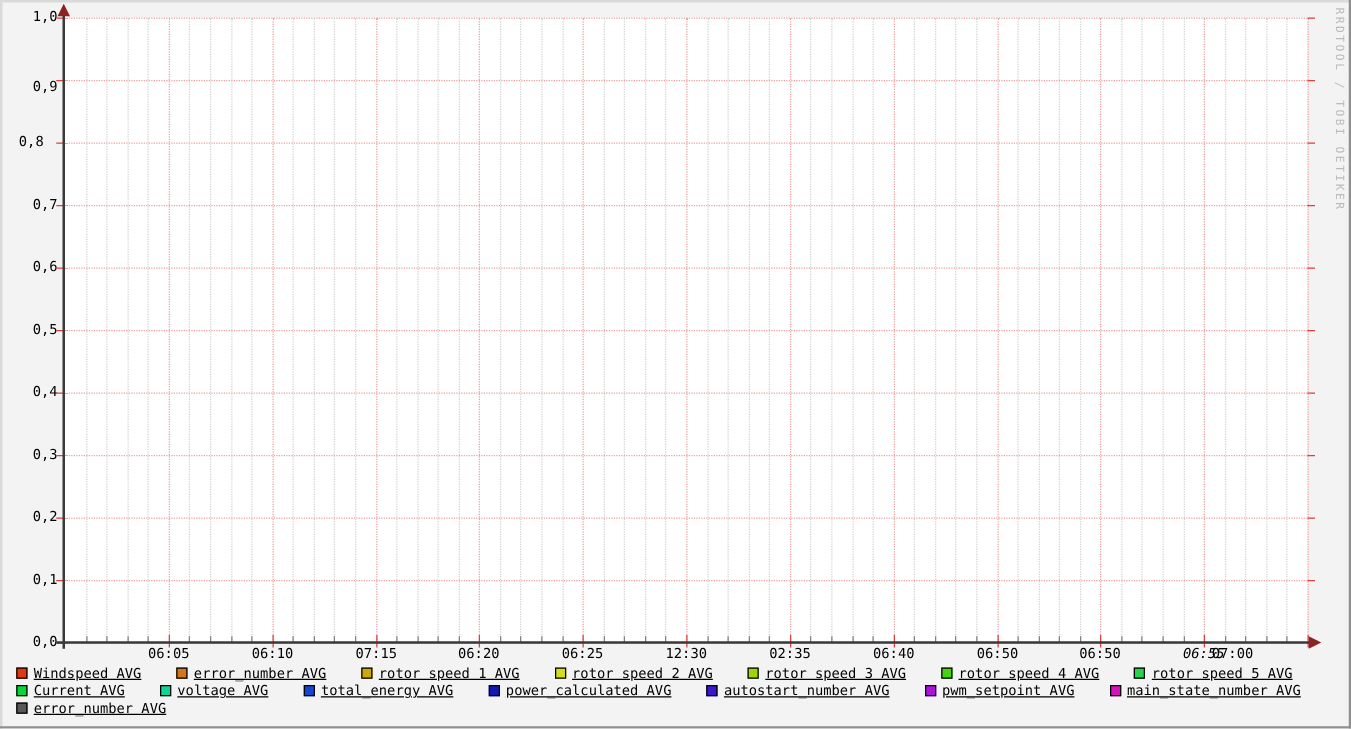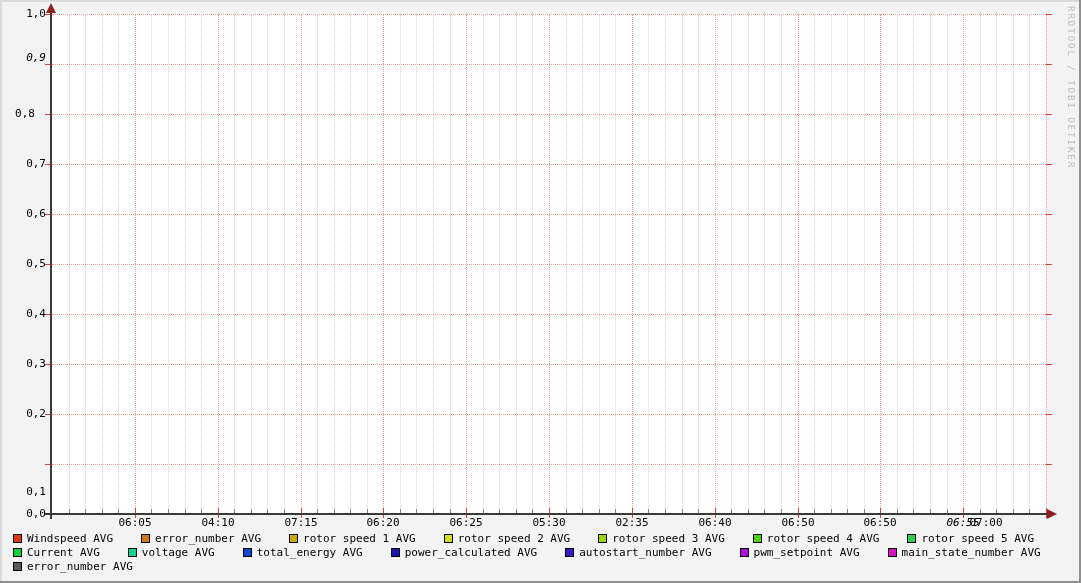--- a/index.html
+++ b/index.html
@@ -60,21 +60,21 @@
   .legend{
     position:absolute;left:13px;top:532px;right:4px;
     display:flex;flex-direction:column;
   }
   .legend-row{display:flex;align-items:center;height:13px;margin-bottom:1px;}
   .legend-item{display:inline-flex;align-items:center;margin-right:28px;white-space:pre;}
   .swatch{
     display:inline-block;width:9px;height:9px;border:1px solid #000;
     margin-right:5px;flex:none;
   }
-  .legend-label{font-size:11px;line-height:13px;}
+  .legend-label{font-size:11px;line-height:13px;text-decoration:underline;}
 </style>
 </head>
 <body>
 
 <div class="frame" style="background: rgb(243, 243, 243);">
   <div class="edge top"></div>
   <div class="edge left"></div>
   <div class="edge bottom"></div>
   <div class="edge right"></div>
 
@@ -149,21 +149,21 @@
       <div class="grid-v minor" style="left: 944px; border-left-color: rgb(210, 210, 210);"></div>
       <div class="grid-v minor" style="left: 961px; border-left-color: rgb(210, 210, 210);"></div>
       <div class="grid-v minor" style="left: 977px; border-left-color: rgb(210, 210, 210);"></div>
       <div class="grid-v major" style="left: 994px; border-left-color: rgb(240, 160, 160);"></div>
     </div>
 
   <div id="decor">
       <div class="ylabel" style="top: 8px;">1,0</div>
       <div class="tick ymajor" style="left: 45px; top: 14px; background: rgb(217, 64, 64);"></div>
       <div class="tick ymajor" style="left: 1046px; top: 14px; background: rgb(217, 64, 64);"></div>
-      <div class="ylabel" style="top: 52px; font-style: italic;">0,9</div>
+      <div class="ylabel" style="top: 64px;">0,9</div>
       <div class="tick ymajor" style="left: 45px; top: 64px; background: rgb(217, 64, 64);"></div>
       <div class="tick ymajor" style="left: 1046px; top: 64px; background: rgb(217, 64, 64);"></div>
       <div class="ylabel" style="top: 108px; text-align: center;">0,8</div>
       <div class="tick ymajor" style="left: 45px; top: 114px; background: rgb(217, 64, 64);"></div>
       <div class="tick ymajor" style="left: 1046px; top: 114px; background: rgb(217, 64, 64);"></div>
       <div class="ylabel" style="top: 158px;">0,7</div>
       <div class="tick ymajor" style="left: 45px; top: 164px; background: rgb(217, 64, 64);"></div>
       <div class="tick ymajor" style="left: 1046px; top: 164px; background: rgb(217, 64, 64);"></div>
       <div class="ylabel" style="top: 208px;">0,6</div>
       <div class="tick ymajor" style="left: 45px; top: 214px; background: rgb(217, 64, 64);"></div>
@@ -173,38 +173,38 @@
       <div class="tick ymajor" style="left: 1046px; top: 264px; background: rgb(217, 64, 64);"></div>
       <div class="ylabel" style="top: 308px;">0,4</div>
       <div class="tick ymajor" style="left: 45px; top: 314px; background: rgb(217, 64, 64);"></div>
       <div class="tick ymajor" style="left: 1046px; top: 314px; background: rgb(217, 64, 64);"></div>
       <div class="ylabel" style="top: 358px;">0,3</div>
       <div class="tick ymajor" style="left: 45px; top: 364px; background: rgb(217, 64, 64);"></div>
       <div class="tick ymajor" style="left: 1046px; top: 364px; background: rgb(217, 64, 64);"></div>
       <div class="ylabel" style="top: 408px;">0,2</div>
       <div class="tick ymajor" style="left: 45px; top: 414px; background: rgb(217, 64, 64);"></div>
       <div class="tick ymajor" style="left: 1046px; top: 414px; background: rgb(217, 64, 64);"></div>
-      <div class="ylabel" style="top: 458px; margin-top: 28px;">0,1</div>
+      <div class="ylabel" style="top: 458px;">0,1</div>
       <div class="tick ymajor" style="left: 45px; top: 464px; background: rgb(217, 64, 64);"></div>
       <div class="tick ymajor" style="left: 1046px; top: 464px; background: rgb(217, 64, 64);"></div>
       <div class="ylabel" style="top: 508px;">0,0</div>
       <div class="tick ymajor" style="left: 45px; top: 514px; background: rgb(217, 64, 64);"></div>
       <div class="tick ymajor" style="left: 1046px; top: 514px; background: rgb(217, 64, 64);"></div>
       <div class="tick xminor" style="left: 69px; top: 509px; background: rgb(128, 128, 128);"></div>
       <div class="tick xminor" style="left: 85px; top: 509px; background: rgb(128, 128, 128);"></div>
       <div class="tick xminor" style="left: 102px; top: 509px; background: rgb(128, 128, 128);"></div>
       <div class="tick xminor" style="left: 118px; top: 509px; background: rgb(128, 128, 128);"></div>
       <div class="tick xmajor" style="left: 135px; top: 508px; background: rgb(217, 64, 64);"></div>
       <div class="xlabel" style="left: 105px;">06:05</div>
       <div class="tick xminor" style="left: 151px; top: 509px; background: rgb(128, 128, 128);"></div>
       <div class="tick xminor" style="left: 168px; top: 509px; background: rgb(128, 128, 128);"></div>
       <div class="tick xminor" style="left: 185px; top: 509px; background: rgb(128, 128, 128);"></div>
       <div class="tick xminor" style="left: 201px; top: 509px; background: rgb(128, 128, 128);"></div>
       <div class="tick xmajor" style="left: 218px; top: 508px; background: rgb(217, 64, 64);"></div>
-      <div class="xlabel" style="left: 188px;">04:10</div>
+      <div class="xlabel" style="left: 188px;">06:10</div>
       <div class="tick xminor" style="left: 234px; top: 509px; background: rgb(128, 128, 128);"></div>
       <div class="tick xminor" style="left: 251px; top: 509px; background: rgb(128, 128, 128);"></div>
       <div class="tick xminor" style="left: 267px; top: 509px; background: rgb(128, 128, 128);"></div>
       <div class="tick xminor" style="left: 284px; top: 509px; background: rgb(128, 128, 128);"></div>
       <div class="tick xmajor" style="left: 301px; top: 508px; background: rgb(217, 64, 64);"></div>
       <div class="xlabel" style="left: 271px;">07:15</div>
       <div class="tick xminor" style="left: 317px; top: 509px; background: rgb(128, 128, 128);"></div>
       <div class="tick xminor" style="left: 334px; top: 509px; background: rgb(128, 128, 128);"></div>
       <div class="tick xminor" style="left: 350px; top: 509px; background: rgb(128, 128, 128);"></div>
       <div class="tick xminor" style="left: 367px; top: 509px; background: rgb(128, 128, 128);"></div>
@@ -214,21 +214,21 @@
       <div class="tick xminor" style="left: 416px; top: 509px; background: rgb(128, 128, 128);"></div>
       <div class="tick xminor" style="left: 433px; top: 509px; background: rgb(128, 128, 128);"></div>
       <div class="tick xminor" style="left: 450px; top: 509px; background: rgb(128, 128, 128);"></div>
       <div class="tick xmajor" style="left: 466px; top: 508px; background: rgb(217, 64, 64);"></div>
       <div class="xlabel" style="left: 436px;">06:25</div>
       <div class="tick xminor" style="left: 483px; top: 509px; background: rgb(128, 128, 128);"></div>
       <div class="tick xminor" style="left: 499px; top: 509px; background: rgb(128, 128, 128);"></div>
       <div class="tick xminor" style="left: 516px; top: 509px; background: rgb(128, 128, 128);"></div>
       <div class="tick xminor" style="left: 532px; top: 509px; background: rgb(128, 128, 128);"></div>
       <div class="tick xmajor" style="left: 549px; top: 508px; background: rgb(217, 64, 64);"></div>
-      <div class="xlabel" style="left: 519px;">05:30</div>
+      <div class="xlabel" style="left: 519px;">12:30</div>
       <div class="tick xminor" style="left: 566px; top: 509px; background: rgb(128, 128, 128);"></div>
       <div class="tick xminor" style="left: 582px; top: 509px; background: rgb(128, 128, 128);"></div>
       <div class="tick xminor" style="left: 599px; top: 509px; background: rgb(128, 128, 128);"></div>
       <div class="tick xminor" style="left: 615px; top: 509px; background: rgb(128, 128, 128);"></div>
       <div class="tick xmajor" style="left: 632px; top: 508px; background: rgb(217, 64, 64);"></div>
       <div class="xlabel" style="left: 602px;">02:35</div>
       <div class="tick xminor" style="left: 648px; top: 509px; background: rgb(128, 128, 128);"></div>
       <div class="tick xminor" style="left: 665px; top: 509px; background: rgb(128, 128, 128);"></div>
       <div class="tick xminor" style="left: 682px; top: 509px; background: rgb(128, 128, 128);"></div>
       <div class="tick xminor" style="left: 698px; top: 509px; background: rgb(128, 128, 128);"></div>

